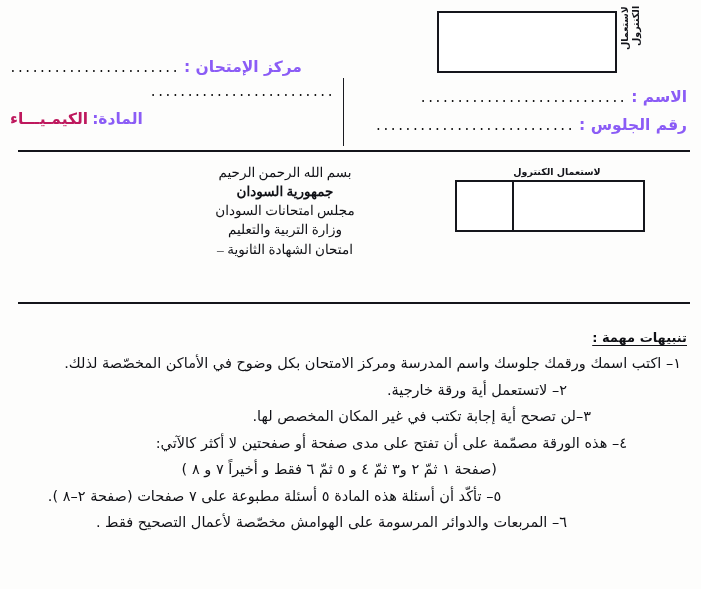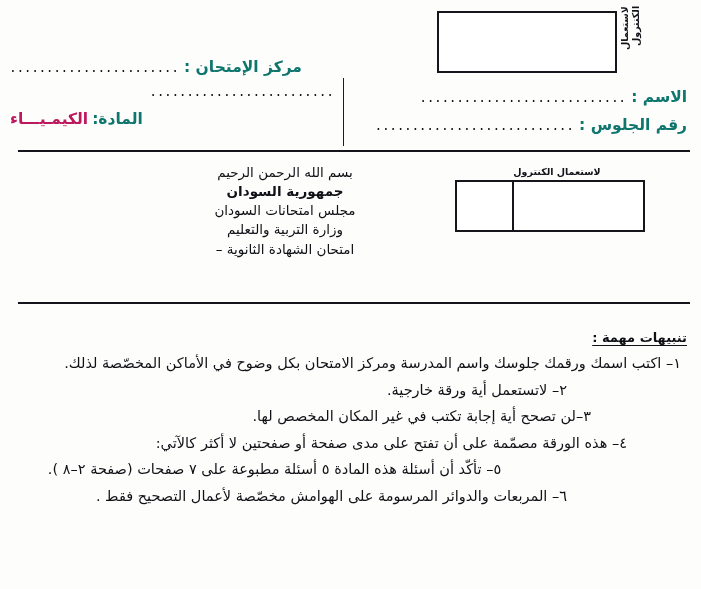--- a/index.html
+++ b/index.html
@@ -73,21 +73,21 @@
   .field-row {
     display: flex;
     align-items: baseline;
     justify-content: flex-start;
     gap: 4px;
   }
 
   .field-label {
     font-size: 15.5px;
     font-weight: 700;
-    color: #0f766e;
+    color: #8b5cf6;
     white-space: nowrap;
   }
 
   
   #name-row   { left: 352px; top: 88px;  width: 335px; }
   #seat-row   { left: 352px; top: 116px; width: 335px; }
   #name-row .dotline, #seat-row .dotline { width: 210px; }
   #seat-row .dotline { width: 198px; }
 
   
@@ -120,20 +120,21 @@
   #rule-2 { top: 302px; }
 
   
   .ministry {
     left: 0;
     top: 163px;
     width: 570px;
     text-align: center;
     line-height: 1.42;
     pointer-events: none;
+    font-family: Liberation Serif, serif;
   }
   .ministry > div {
     font-size: 13.5px;
     color: #101116;
     font-weight: 700;
   }
   .ministry .basmala { font-weight: 400; font-size: 13.5px; }
   .ministry .light { font-weight: 400; }
 
   
@@ -269,17 +270,18 @@
 
   <div class="abs rule" id="rule-2"></div>
 
   <div class="abs" id="notes-heading">تنبيهات مهمة :</div>
 
   <ul class="abs" id="notes-list">
     <li class="pad-1">١– اكتب اسمك ورقمك جلوسك واسم المدرسة ومركز الامتحان بكل وضوح في الأماكن المخصّصة لذلك.</li>
     <li class="pad-2">٢– لاتستعمل أية ورقة خارجية.</li>
     <li class="pad-3">٣–لن تصحح أية إجابة تكتب في غير المكان المخصص لها.</li>
     <li class="pad-4">٤– هذه الورقة مصمّمة على أن تفتح على مدى صفحة أو صفحتين لا أكثر كالآتي:</li>
+    <li class="pad-5">(صفحة ١ ثمّ ٢ و٣ ثمّ ٤ و ٥ ثمّ ٦ فقط و أخيراً ٧ و ٨ )</li>
     <li class="pad-6">٥– تأكّد أن أسئلة هذه المادة ٥ أسئلة مطبوعة على ٧ صفحات (صفحة ٢–٨ ).</li>
     <li class="pad-7">٦– المربعات والدوائر المرسومة على الهوامش مخصّصة لأعمال التصحيح فقط .</li>
   </ul>
 
 </div>
 
 </body></html>

